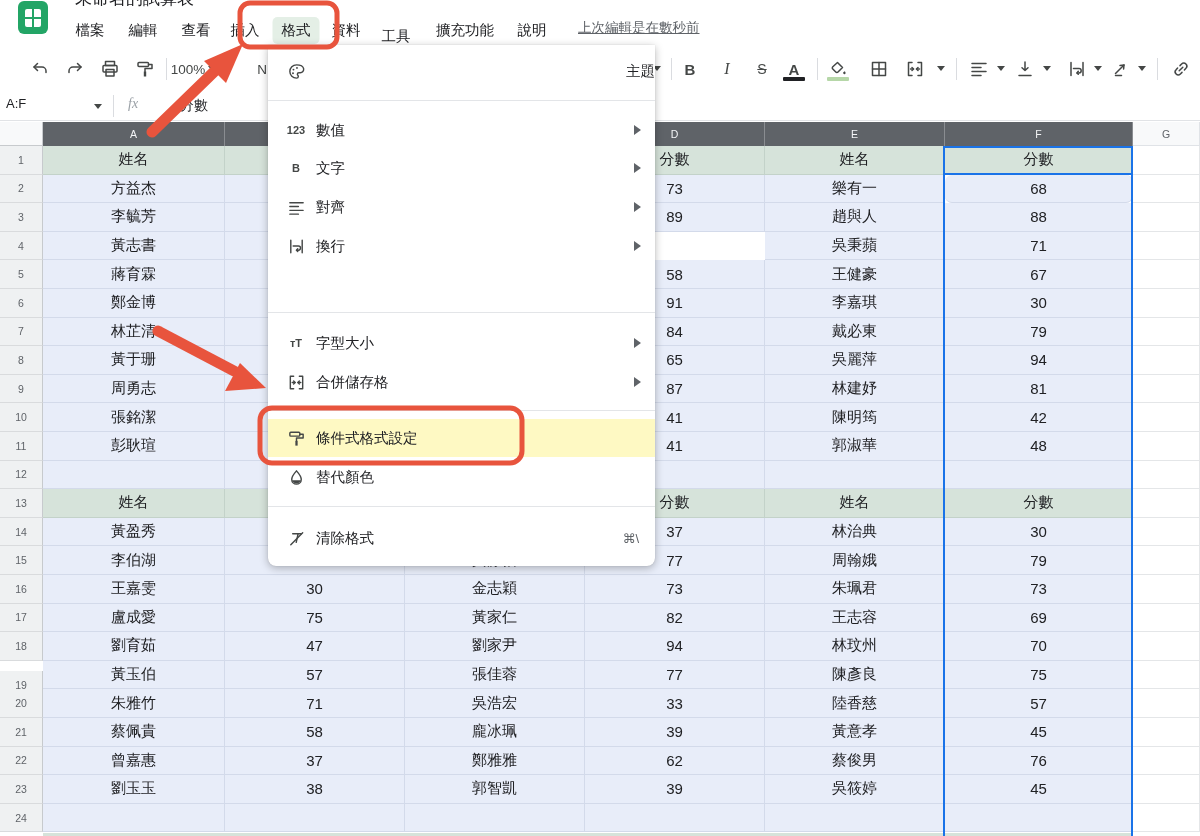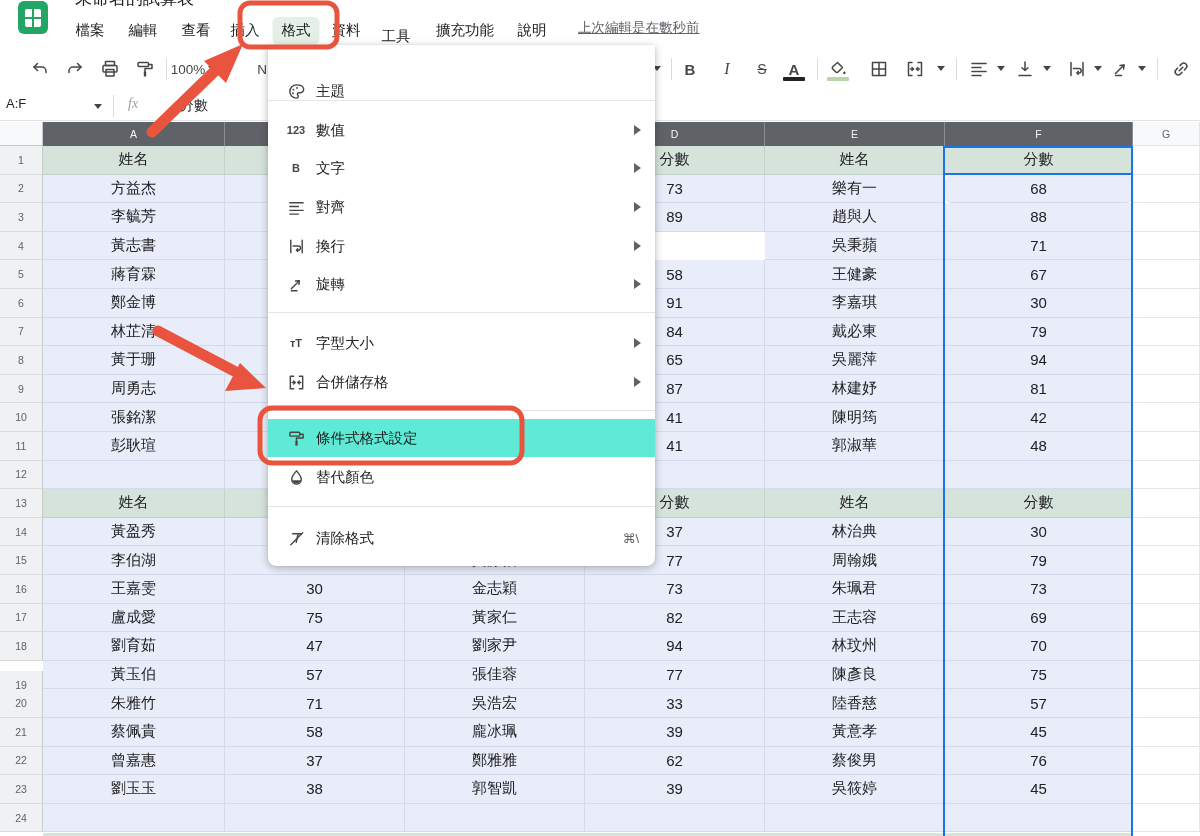--- a/index.html
+++ b/index.html
@@ -54,21 +54,21 @@
         font-size:15px;color:#202124;background:#e8edf9;border-right:1px solid #d3daea;
         border-bottom:1px solid #d3daea;box-sizing:border-box;white-space:nowrap;overflow:hidden;}
   .cell.hdr{background:#d6e3da;border-right-color:#c3d2c9;border-bottom-color:#c3d2c9;}
   .cell.blank{background:#fff;border-right-color:#e4e6e8;border-bottom-color:#e4e6e8;}
   .selline{position:absolute;background:#1a73e8;z-index:3;}
   #row25-sliver{position:absolute;left:43px;width:1089px;top:713px;height:3px;background:#d6e3da;z-index:2;}
   
   #format-menu{left:268px;top:45px;width:387px;height:521px;background:#fff;z-index:10;
         border-radius:0 0 8px 8px;box-shadow:0 2px 8px rgba(0,0,0,.28),0 0 1px rgba(0,0,0,.2);}
   .mitem{position:absolute;left:0;width:387px;height:38px;display:flex;align-items:center;}
-  .mitem.hovered{background:#5eead4;}
+  .mitem.hovered{background:#fef9c3;}
   .mitem .mi-icon{width:22px;margin-left:17px;display:flex;justify-content:center;color:#444746;flex:none;}
   .mitem .mi-icon svg{width:19px;height:19px;display:block;}
   .mitem .mi-label{margin-left:9px;font-size:14.5px;color:#202124;white-space:nowrap;}
   .mitem .mi-sub{position:absolute;right:14px;width:0;height:0;border-top:5px solid transparent;
         border-bottom:5px solid transparent;border-left:7px solid #5f6368;}
   .mitem .mi-short{position:absolute;right:16px;font-size:13px;color:#5f6368;}
   .mdiv{position:absolute;left:0;width:387px;height:1px;background:#e3e5e8;}
   .txicon{font-size:11px;font-weight:bold;color:#444746;letter-spacing:0;}
   
   #annot{left:0;top:0;width:1200px;height:836px;z-index:20;pointer-events:none;}
@@ -440,21 +440,21 @@
     <div class="cell" style="left: 945px; width: 188px; top: 683.8px; height: 28.6px;"></div>
     <div class="cell blank" style="left: 1133px; width: 67px; top: 683.8px; height: 28.6px;"></div>
     <div id="row25-sliver"></div>
     <div class="selline" style="left: 943px; top: 26px; width: 2px; height: 690px;"></div>
     <div class="selline" style="left: 1131px; top: 26px; width: 2px; height: 690px;"></div>
     <div class="selline" style="left: 945px; top: 26px; width: 186px; height: 2px;"></div>
     <div class="selline" style="left: 945px; top: 52.6px; width: 186px; height: 2px;"></div>
   </div>
 
 <div class="abs" id="format-menu">
-    <div class="mitem" style="top: 27px;">
+    <div class="mitem" style="top: 7px; justify-content: space-between;">
       <span class="mi-icon">
         <svg viewBox="0 0 20 20">
           <path fill="none" stroke="#444746" stroke-width="1.5" stroke-linecap="round" stroke-linejoin="round" d="M10 3a7 7 0 100 14c1.1 0 1.9-.8 1.9-1.8 0-.5-.2-.9-.5-1.2-.3-.3-.5-.7-.5-1.1 0-.9.7-1.6 1.6-1.6h1.4A3.6 3.6 0 0017.5 7C17 4.7 13.9 3 10 3z"></path>
           <circle cx="6.8" cy="8" r="1" fill="#444746"></circle>
           <circle cx="10.5" cy="6.2" r="1" fill="#444746"></circle>
           <circle cx="6.3" cy="11.8" r="1" fill="#444746"></circle>
         </svg>
       </span>
       <span class="mi-label">主題</span>
     </div>
@@ -484,31 +484,20 @@
       <span class="mi-label">換行</span>
       <span class="mi-sub"></span>
     </div>
     <div class="mitem" style="top: 143px;">
       <span class="mi-icon">
         <svg viewBox="0 0 20 20">
           <path fill="none" stroke="#444746" stroke-width="1.5" stroke-linecap="round" stroke-linejoin="round" d="M3 5h14M3 9h9M3 13h14M3 17h9"></path>
         </svg>
       </span>
       <span class="mi-label">對齊</span>
-      <span class="mi-sub"></span>
-    </div>
-    <div class="mitem" style="top: 220px;">
-      <span class="mi-icon">
-        <svg viewBox="0 0 20 20">
-          <path fill="none" stroke="#444746" stroke-width="1.5" stroke-linecap="round" stroke-linejoin="round" d="M4.5 14.5l8.5-8.5"></path>
-          <path fill="none" stroke="#444746" stroke-width="1.5" stroke-linecap="round" stroke-linejoin="round" d="M13 6l-4 .4M13 6l-.4 4"></path>
-          <path fill="none" stroke="#444746" stroke-width="1.5" stroke-linecap="round" stroke-linejoin="round" d="M4.5 16.5h6"></path>
-        </svg>
-      </span>
-      <span class="mi-label">旋轉</span>
       <span class="mi-sub"></span>
     </div>
     <div class="mdiv" style="top: 267px;"></div>
     <div class="mitem" style="top: 279px;">
       <span class="mi-icon">
         <span class="txicon">ᴛT</span>
       </span>
       <span class="mi-label">字型大小</span>
       <span class="mi-sub"></span>
     </div>

